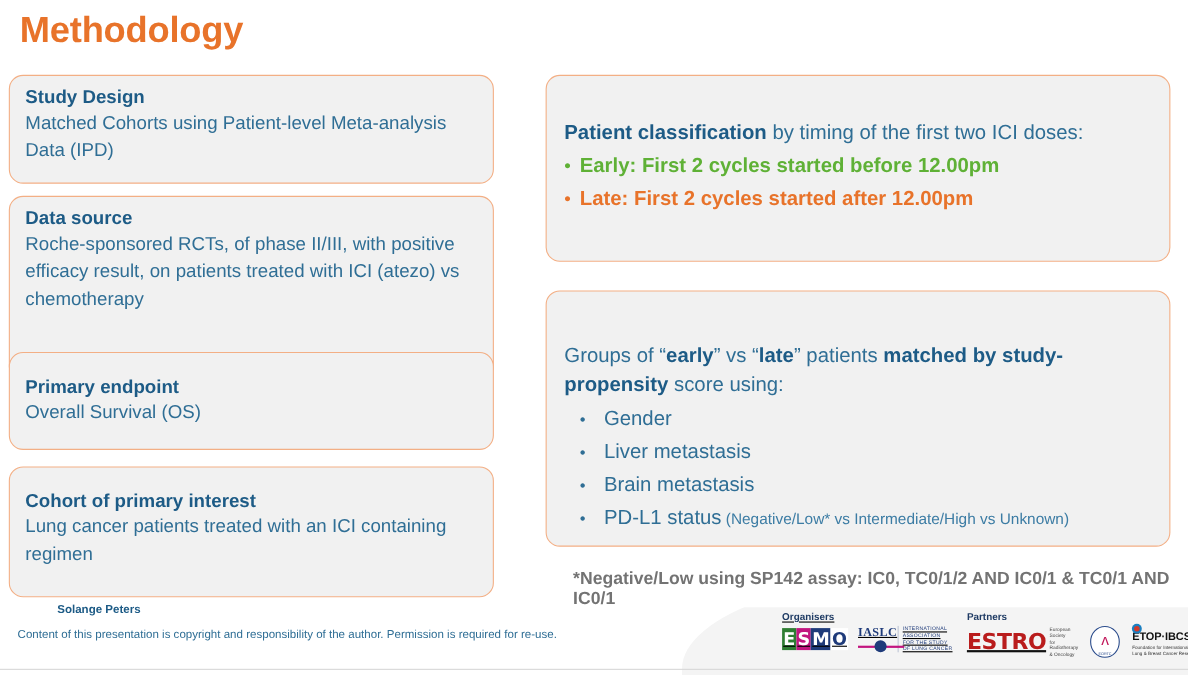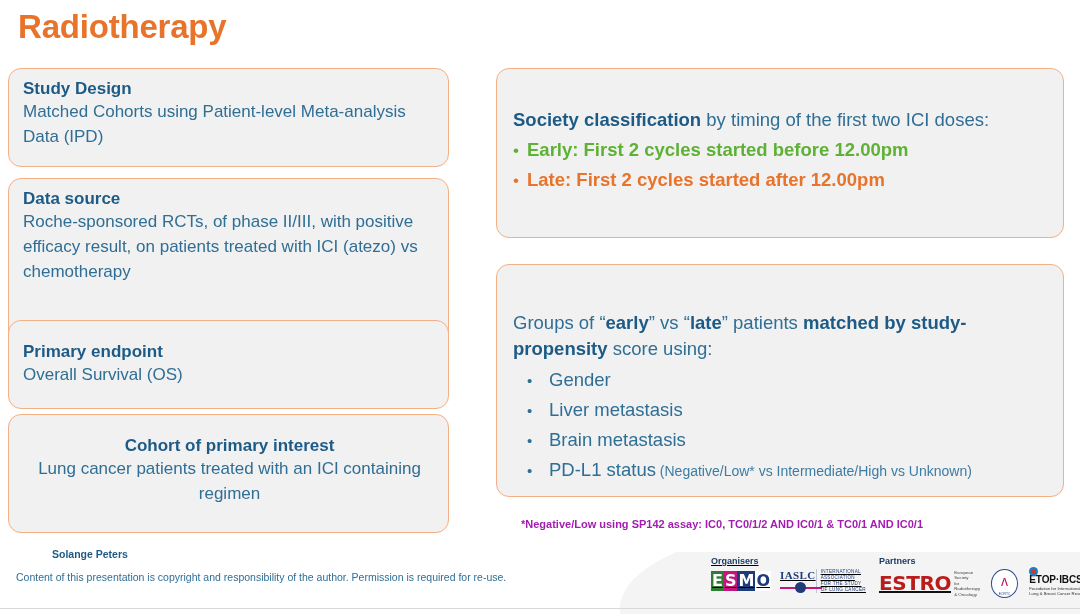--- a/index.html
+++ b/index.html
@@ -45,21 +45,21 @@
   .card-body {
     color: #2F6E95;
     font-size: 17px;
     line-height: 25px;
   }
 
   
   #card-study-design { left: 8px;  top: 68px;  width: 441px; height: 99px; padding: 9px 12px 0 14px; }
   #card-data-source  { left: 8px;  top: 178px; width: 441px; height: 168px; padding: 9px 12px 0 14px; }
   #card-endpoint     { left: 8px;  top: 320px; width: 441px; height: 89px; padding: 20px 12px 0 14px; }
-  #card-cohort       { left: 8px;  top: 414px; width: 441px; height: 119px; padding: 20px 12px 0 14px; text-align: center; }
+  #card-cohort       { left: 8px;  top: 424px; width: 441px; height: 119px; padding: 20px 12px 0 14px; }
 
   
   #card-classification { left: 496px; top: 68px;  width: 568px; height: 170px; padding: 38px 14px 0 16px; }
   #card-matching       { left: 496px; top: 264px; width: 568px; height: 233px; padding: 45px 14px 0 16px; }
 
   .intro-line {
     color: #2F6E95;
     font-size: 18.5px;
     line-height: 26px;
   }
@@ -106,22 +106,22 @@
   .match-sub {
     font-size: 14px;
     color: #3C7CA4;
   }
 
   
   .footnote {
     position: absolute;
     left: 521px;
     top: 518px;
-    color: #a21caf;
-    font-size: 11px;
+    color: #737373;
+    font-size: 16px;
     font-weight: bold;
   }
 
   
   .footer-author {
     position: absolute;
     left: 16px;
     top: 548px;
     font-size: 10.5px;
     font-weight: bold;
@@ -299,21 +299,21 @@
   .etop-sub {
     font-size: 4.2px;
     line-height: 5.4px;
     color: #333333;
     margin-top: 1px;
   }
 </style>
 </head>
 <body>
 
-<div class="slide-title">Radiotherapy</div>
+<div class="slide-title">Methodology</div>
 
 <div class="card" id="card-study-design">
   <div class="card-title">Study Design</div>
   <div class="card-body">Matched Cohorts using Patient-level Meta-analysis Data (IPD)</div>
 </div>
 
 <div class="card" id="card-data-source">
   <div class="card-title">Data source</div>
   <div class="card-body">Roche-sponsored RCTs, of phase II/III, with positive efficacy result, on patients treated with ICI (atezo) vs chemotherapy</div>
 </div>
@@ -323,21 +323,21 @@
   <div class="card-body">Overall Survival (OS)</div>
 </div>
 
 <div class="card" id="card-cohort">
   <div class="card-title">Cohort of primary interest</div>
   <div class="card-body">Lung cancer patients treated with an ICI containing regimen</div>
 </div>
 
 <div class="card" id="card-classification">
   <div class="intro-line">
-    <b>Society classification</b><span> by timing of the first two ICI doses:</span>
+    <b>Patient classification</b><span> by timing of the first two ICI doses:</span>
   </div>
   <div class="bullet-list">
     <div class="bullet-row">
       <span class="bullet-dot early">•</span>
       <span class="bullet-text early">Early: First 2 cycles started before 12.00pm</span>
     </div>
     <div class="bullet-row">
       <span class="bullet-dot late">•</span>
       <span class="bullet-text late">Late: First 2 cycles started after 12.00pm</span>
     </div>

